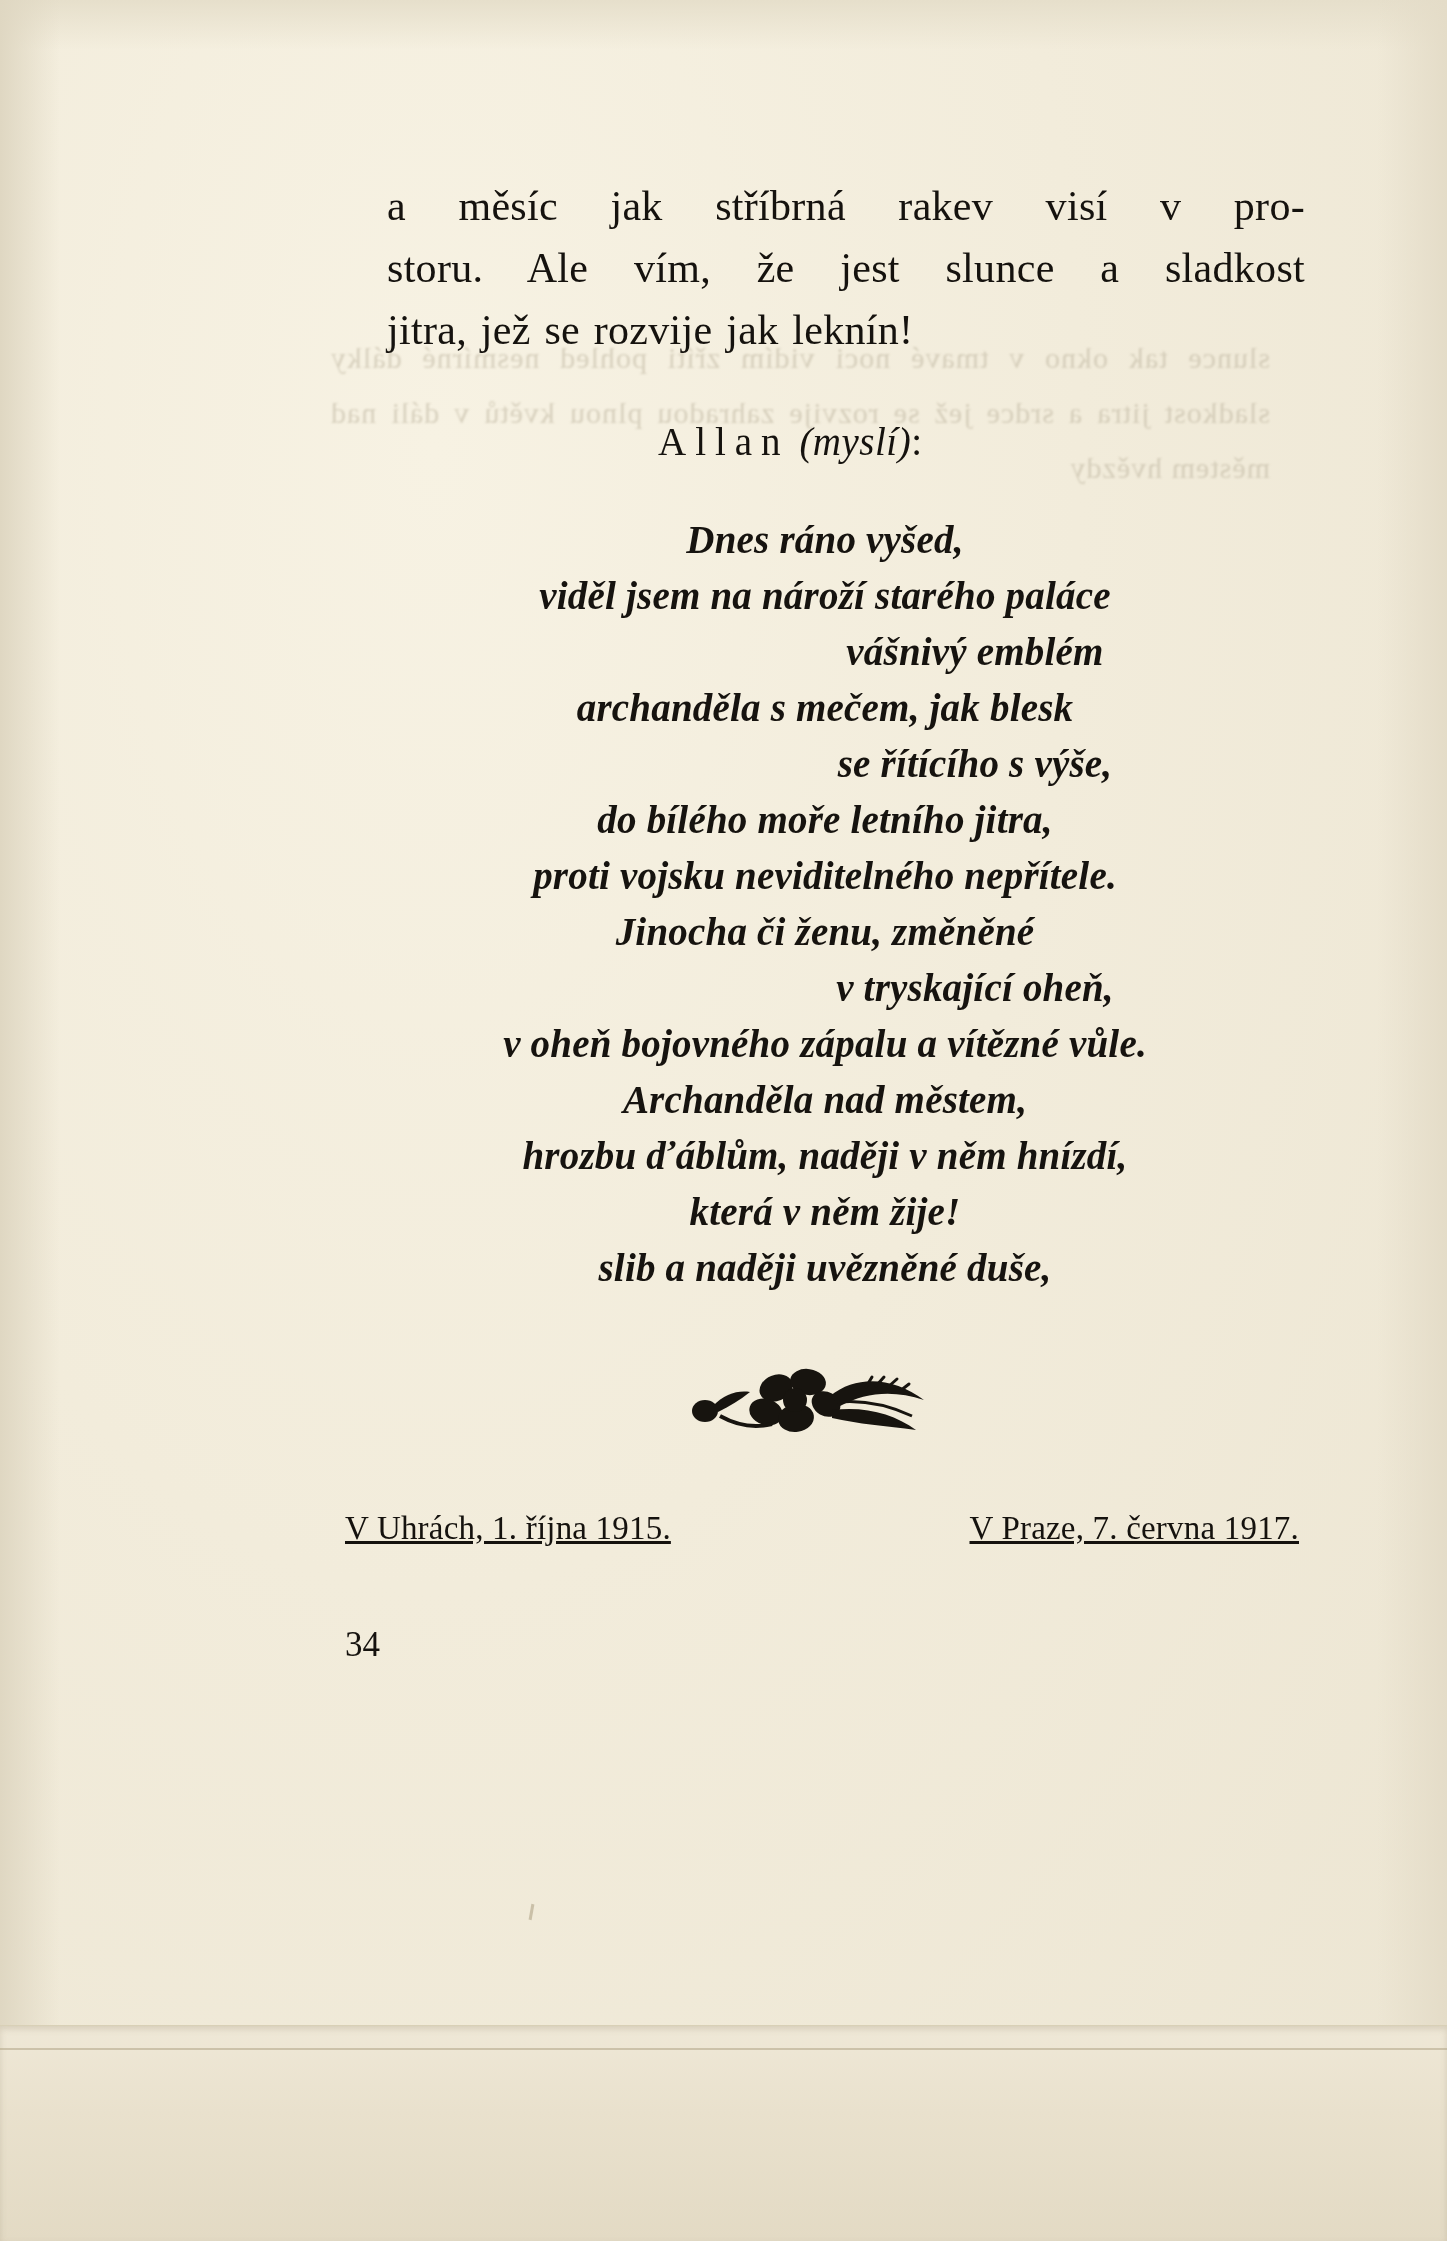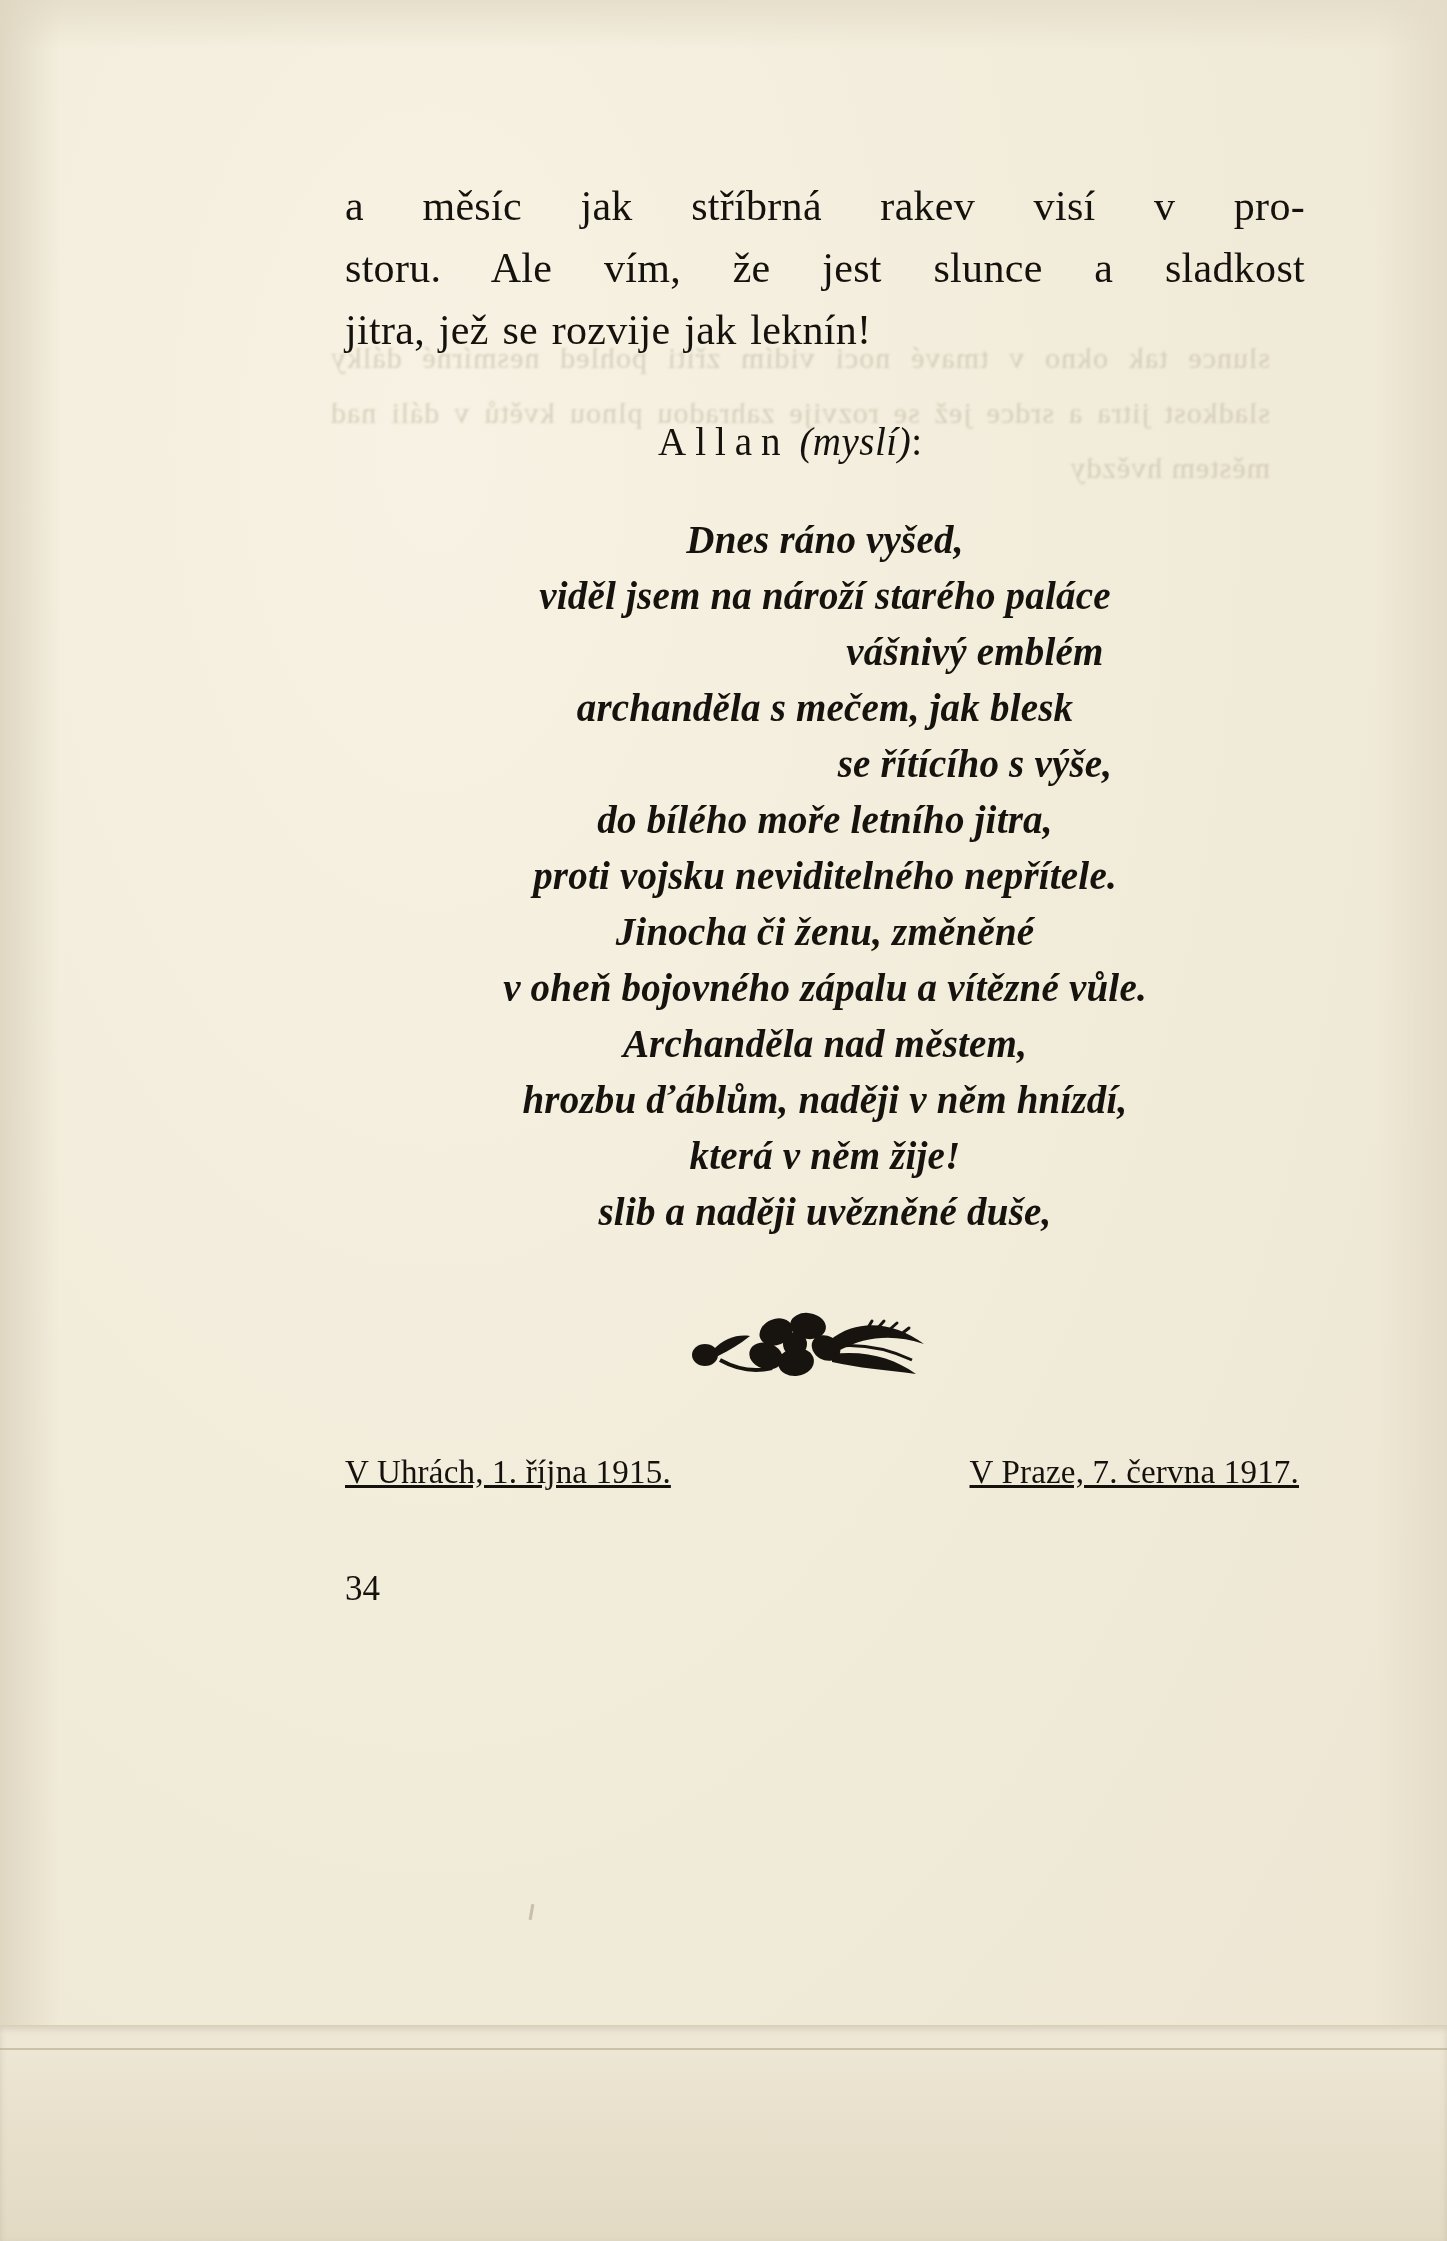--- a/index.html
+++ b/index.html
@@ -90,21 +90,21 @@
   }
 
   .prose {
     font-size: 42px;
     line-height: 62px;
     color: #15120e;
     text-align: justify;
     letter-spacing: 0.3px;
     word-spacing: 3px;
   }
-  .prose .l { display: block; }
+  .prose .l { display: block; margin-left: 42px; }
   .prose .l.jst {
     text-align: justify;
     text-align-last: justify;
   }
 
   .speaker {
     margin-top: 58px;
     text-align: center;
     font-size: 39px;
     color: #15120e;
@@ -184,20 +184,21 @@
 
     <div class="verse">
       <span class="v">Dnes ráno vyšed,</span>
       <span class="v">viděl jsem na nároží starého paláce</span>
       <span class="v ind1">vášnivý emblém</span>
       <span class="v">archanděla s mečem, jak blesk</span>
       <span class="v ind2">se řítícího s výše,</span>
       <span class="v">do bílého moře letního jitra,</span>
       <span class="v">proti vojsku neviditelného nepřítele.</span>
       <span class="v">Jinocha či ženu, změněné</span>
+      <span class="v ind1">v tryskající oheň,</span>
       <span class="v">v oheň bojovného zápalu a vítězné vůle.</span>
       <span class="v">Archanděla nad městem,</span>
       <span class="v">hrozbu ďáblům, naději v něm hnízdí,</span>
       <span class="v">která v něm žije!</span>
       <span class="v">slib a naději uvězněné duše,</span>
     </div>
 
     <div class="ornament">
       <svg width="260" height="92" viewBox="0 0 260 92">
         <g fill="#17140f">

